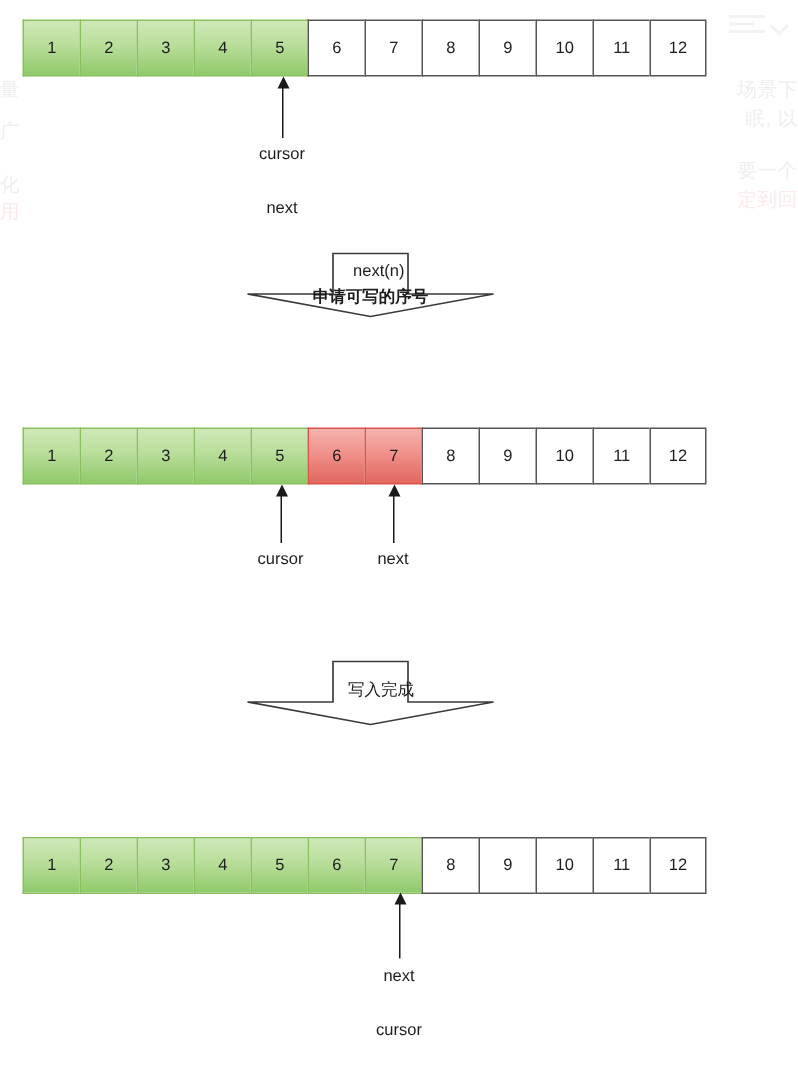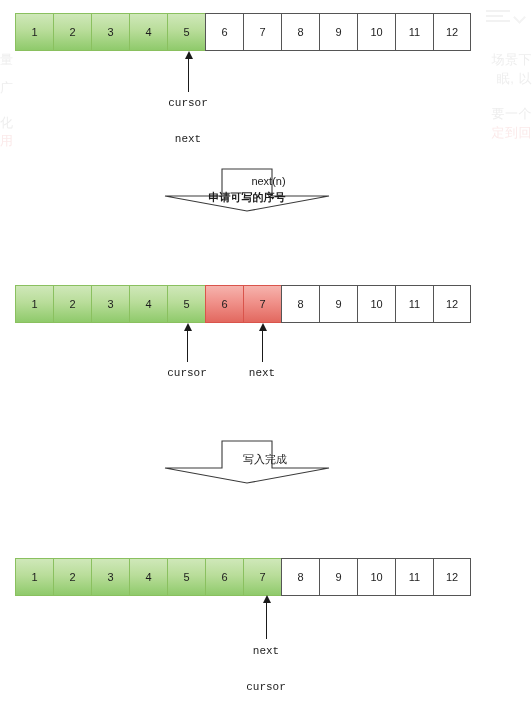--- a/index.html
+++ b/index.html
@@ -115,21 +115,20 @@
     border-left: 4px solid transparent;
     border-right: 4px solid transparent;
     border-bottom: 8px solid #1a1a1a;
   }
   .ptr-label {
     position: absolute;
     font-size: 11px;
     color: #1d1d1d;
     transform: translateX(-50%);
     white-space: nowrap;
-    font-family: Liberation Mono, monospace;
   }
 
   
   .block-arrow {
     position: absolute;
   }
   .block-arrow svg { display: block; overflow: visible; }
   .block-arrow-label {
     position: absolute;
     font-size: 11px;
@@ -180,21 +179,21 @@
 
   <div class="ptr" style="left:188px; top:58px; height:34px;"></div>
   <div class="ptr-label" style="left:188px; top:97px;">cursor</div>
   <div class="ptr-label" style="left:188px; top:133px;">next</div>
 
   <div class="block-arrow" style="left:163px; top:168px;">
     <svg width="168" height="45" viewBox="0 0 168 45">
       <path d="M59 1 L109 1 L109 28 L166 28 L84 43 L2 28 L59 28 Z" fill="#ffffff" stroke="#3a3a3a" stroke-width="1.1" stroke-linejoin="miter"></path>
     </svg>
   </div>
-  <div class="block-arrow-label" style="left:252px; top:175px;padding-left:33px;">next(n)</div>
+  <div class="block-arrow-label" style="left:236px; top:175px;padding-left:33px;">next(n)</div>
   <div class="block-arrow-label" style="left:247px; top:190px;font-weight:bold;">申请可写的序号</div>
 
   <div class="buffer" id="buffer-1" style="left:15px; top:285px;">
       <div class="cell green">1</div>
       <div class="cell green">2</div>
       <div class="cell green">3</div>
       <div class="cell green">4</div>
       <div class="cell green">5</div>
       <div class="cell red">6</div>
       <div class="cell red">7</div>
@@ -209,21 +208,21 @@
   <div class="ptr-label" style="left:187px; top:367px;">cursor</div>
 
   <div class="ptr" style="left:262px; top:330px; height:32px;"></div>
   <div class="ptr-label" style="left:262px; top:367px;">next</div>
 
   <div class="block-arrow" style="left:163px; top:440px;">
     <svg width="168" height="45" viewBox="0 0 168 45">
       <path d="M59 1 L109 1 L109 28 L166 28 L84 43 L2 28 L59 28 Z" fill="#ffffff" stroke="#3a3a3a" stroke-width="1.1" stroke-linejoin="miter"></path>
     </svg>
   </div>
-  <div class="block-arrow-label" style="left:265px; top:452px;">写入完成</div>
+  <div class="block-arrow-label" style="left:254px; top:452px;">写入完成</div>
 
   <div class="buffer" id="buffer-2" style="left:15px; top:558px;">
       <div class="cell green">1</div>
       <div class="cell green">2</div>
       <div class="cell green">3</div>
       <div class="cell green">4</div>
       <div class="cell green">5</div>
       <div class="cell green">6</div>
       <div class="cell green">7</div>
       <div class="cell edge-dark">8</div>

